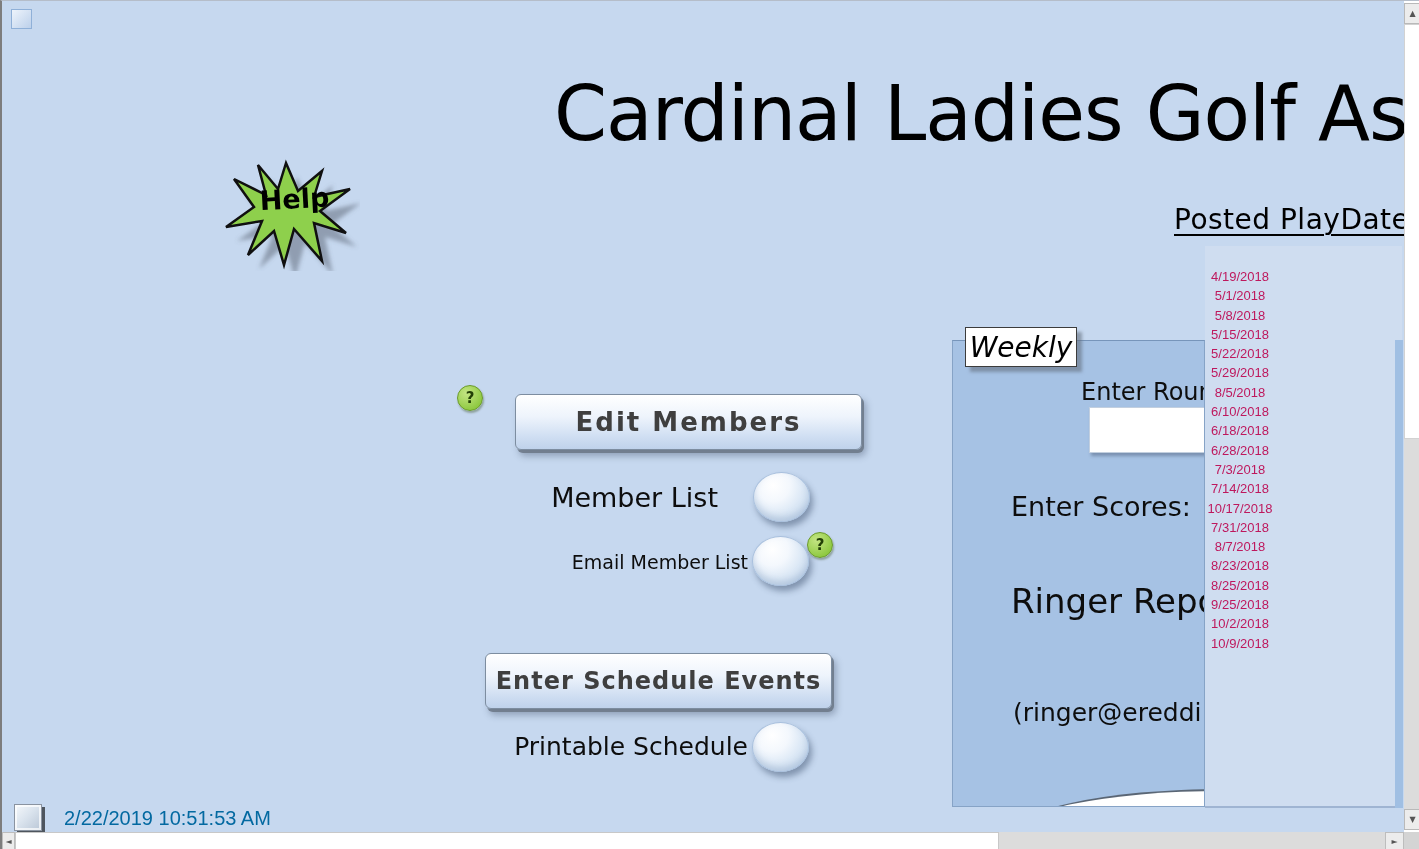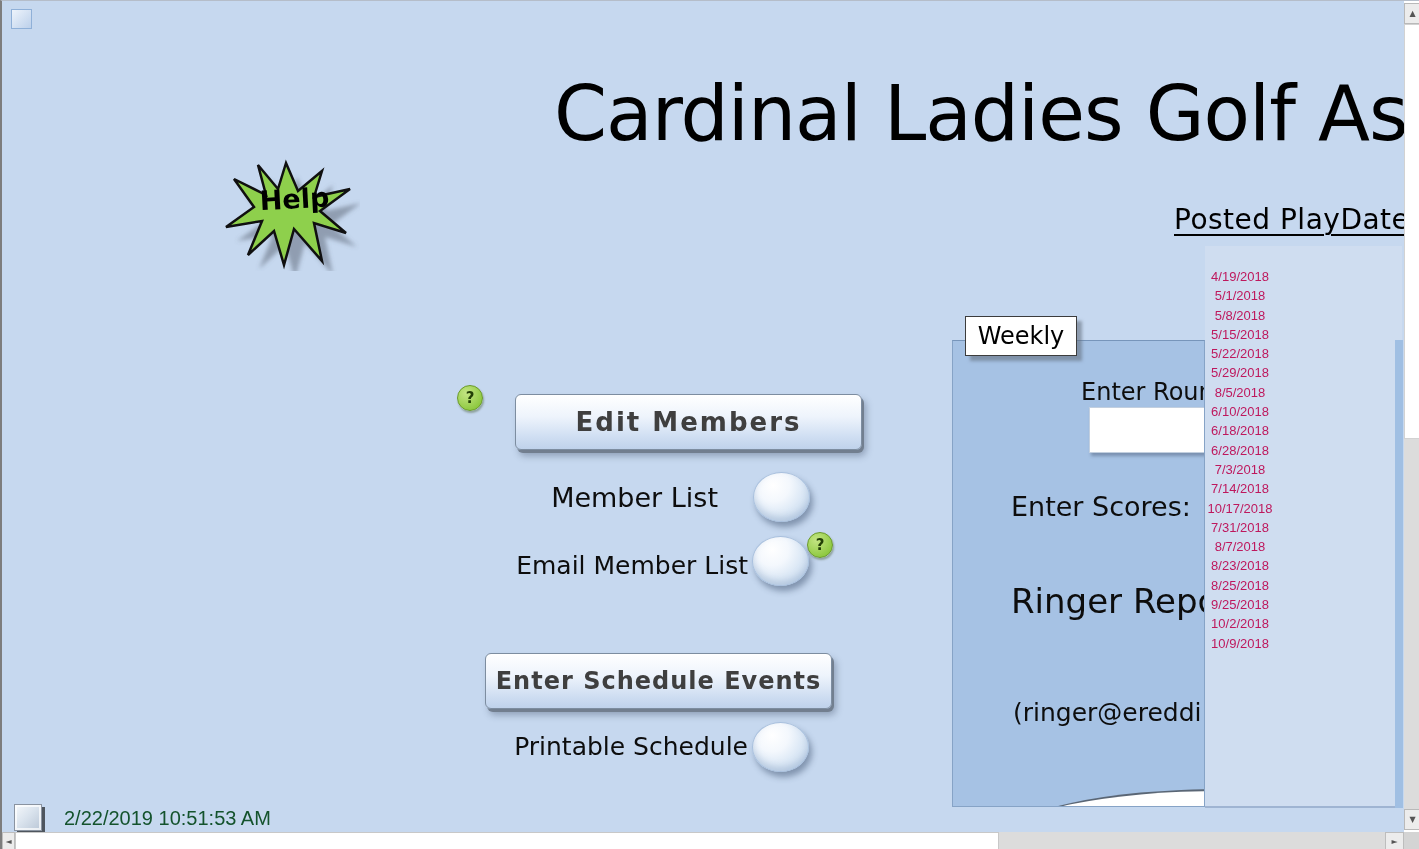--- a/index.html
+++ b/index.html
@@ -48,21 +48,21 @@
     display:flex; align-items:center; justify-content:center;
     z-index:2; cursor:pointer;
   }
   .btn-edit-members { left:483px; top:393px;margin-left:30px; }
   .btn-schedule-events { left:483px; top:652px; font-size:24px; letter-spacing:1px; }
 
   .menu-label {
     color:#0d0d0d; white-space:nowrap; text-align:right; z-index:2;
   }
   .lbl-member-list { left:400px; top:481px; width:316px; font-size:27px; }
-  .lbl-email-member-list { left:400px; top:550px; width:346px; font-size:25px; }
+  .lbl-email-member-list { left:400px; top:550px; width:346px; font-size:19px; }
   .lbl-printable-schedule { left:400px; top:731px; width:346px; font-size:25px; }
 
   .glossy-circle {
     width:57px; height:50px; border-radius:50%;
     background:radial-gradient(ellipse at 35% 26%, #ffffff 0%, #f4f8fd 32%, #dde9f6 58%, #bed3eb 100%);
     border:1px solid #a9c0dd;
     box-shadow:3px 5px 6px rgba(45,65,95,.45), inset 0 -4px 6px rgba(130,155,190,.35);
     z-index:2; cursor:pointer;
   }
   .circ-member-list { left:751px; top:471px; }
@@ -76,26 +76,26 @@
     color:#223f06; font-size:15px; font-weight:bold;
     display:flex; align-items:center; justify-content:center;
     box-shadow:1px 2px 2px rgba(60,80,40,.4);
     z-index:3; cursor:pointer;
   }
   .q1 { left:455px; top:384px; }
   .q2 { left:805px; top:531px; }
 
   
   .weekly-tab {
-    left:963px; top:315px; width:112px; height:40px;
+    left:963px; top:326px; width:112px; height:40px;
     background:#fff; border:1px solid #3c3c3c;
     box-shadow:5px 5px 3px rgba(95,105,120,.55);
-    color:#000; font-size:24px;
-    display:flex; align-items:center; justify-content:center;
-    z-index:3; cursor:pointer;
+    color:#000; font-size:28px;
+    display:flex; align-items:center; justify-content:center;
+    z-index:3; cursor:pointer;font-style:italic;
   }
   .weekly-panel {
     left:950px; top:339px; width:253px; height:467px;
     background:#a6c2e4; border:1px solid #86a3c6; border-top:1px solid #7795ba;
     overflow:hidden; z-index:1;
   }
   .panel-label { position:absolute; color:#0d0d0d; white-space:nowrap; }
   .lbl-enter-rounds { left:128px; top:37px; font-size:24px; }
   .rounds-input {
     position:absolute; left:136px; top:66px; width:120px; height:46px;
@@ -131,21 +131,21 @@
 
   
   .rec-button {
     left:12px; top:803px; width:28px; height:27px;
     background:linear-gradient(135deg,#f5f8fb 0%,#dbe4ee 45%,#b9c6d6 100%);
     border:1px solid #8a93a0;
     box-shadow:3px 3px 0 #4e555e, inset 0 0 0 2px rgba(255,255,255,.7);
     z-index:2; cursor:pointer;
   }
   .timestamp {
-    left:62px; top:806px; font-size:20px; color:#14532d;
+    left:62px; top:806px; font-size:20px; color:#0369a1;
     font-family:"Liberation Sans",sans-serif; z-index:2; white-space:nowrap;text-align:center;
   }
 
   
   .vscroll { left:1402px; top:0; width:17px; height:831px; background:#ffffff; z-index:10; }
   .vscroll .btn-up, .vscroll .btn-down {
     position:absolute; left:0; width:17px; height:21px;
     background:#ececec; border:1px solid #b9b9b9;
     display:flex; align-items:center; justify-content:center;
     font-size:8px; color:#555; cursor:pointer;

